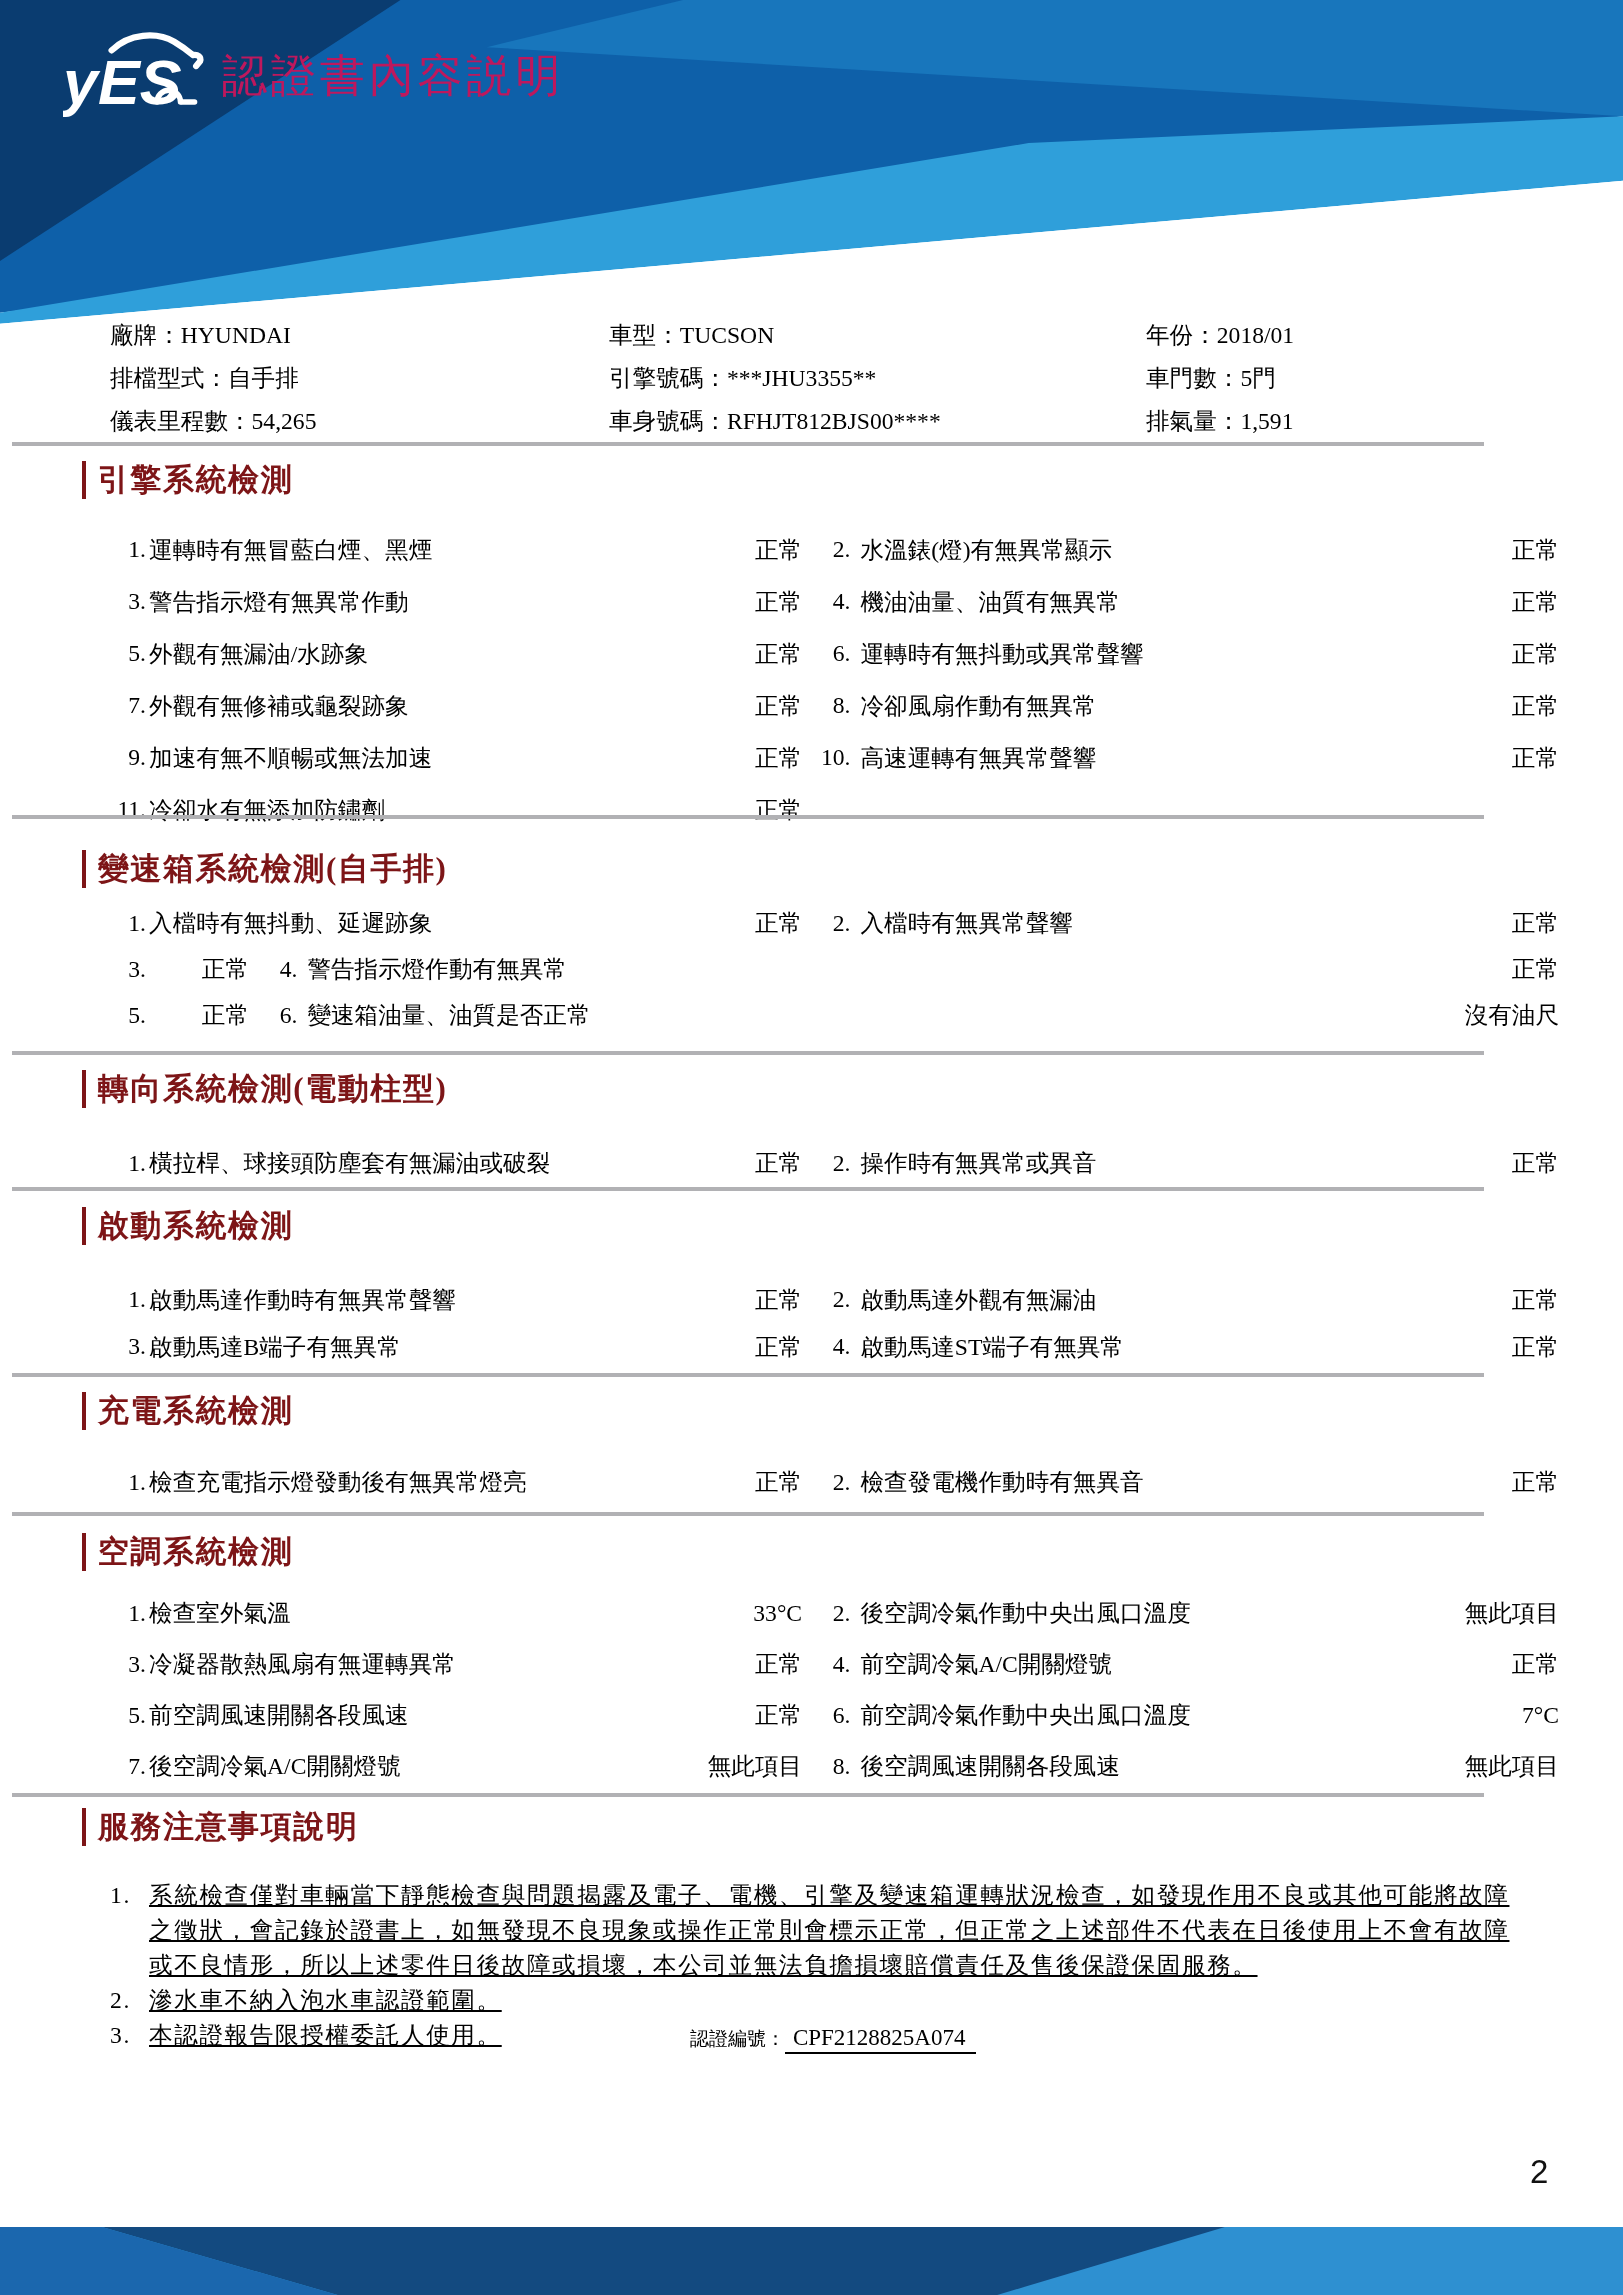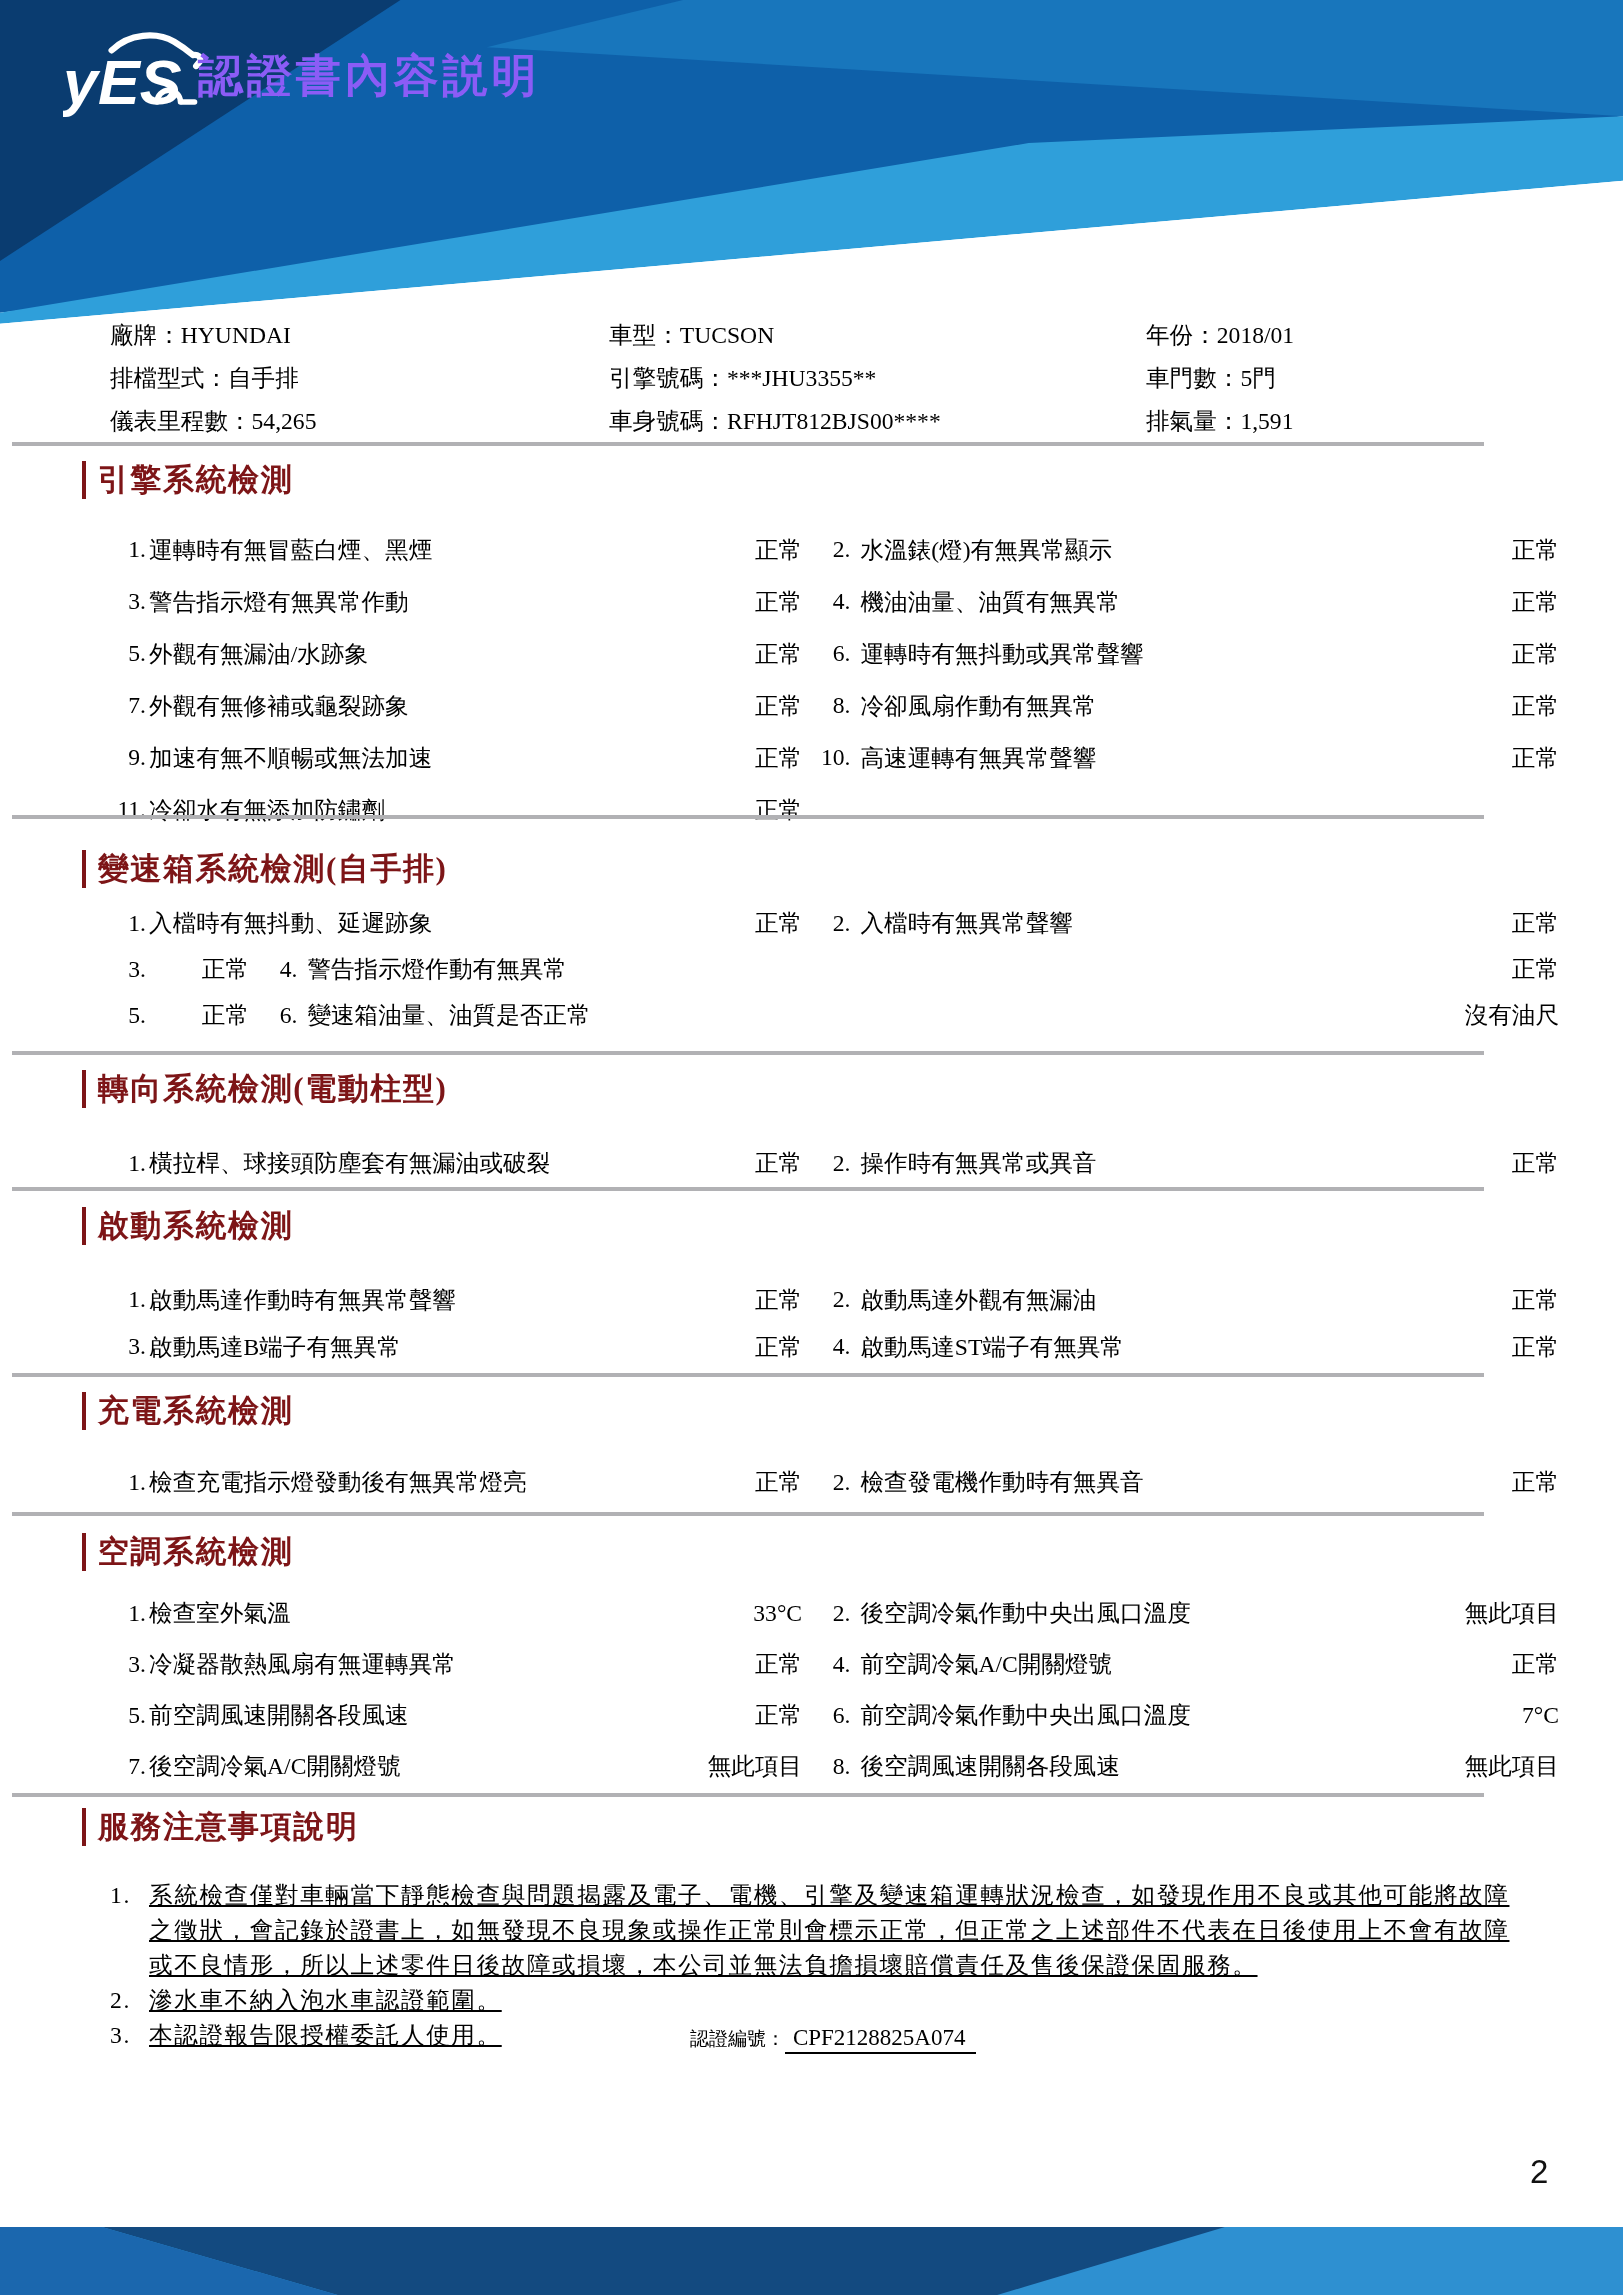--- a/index.html
+++ b/index.html
@@ -6,21 +6,21 @@
   body{
     width:1623px;height:2295px;position:relative;background:#ffffff;
     font-family:"Liberation Serif","DejaVu Serif",serif;color:#000;
     overflow:hidden;
   }
   #page{position:absolute;inset:0;border-radius:13px;}
   
   .header-svg{position:absolute;top:0;left:0;width:1623px;height:338px;display:block;}
   .logo{position:absolute;top:30px;left:63px;width:145px;height:90px;}
   .header-title{
-    position:absolute;top:46px;left:198px;color:#8b5cf6;font-size:45px;font-weight:bold;
+    position:absolute;top:46px;left:222px;color:#be185d;font-size:45px;font-weight:normal;
     font-family:"Liberation Sans","DejaVu Sans",sans-serif;letter-spacing:3.9px;white-space:nowrap;
   }
   
   .info-col{position:absolute;top:314px;font-size:23.6px;line-height:43px;white-space:nowrap;}
   .info-col.c1{left:110px;}
   .info-col.c2{left:609px;}
   .info-col.c3{left:1146px;}
   
   .separator{position:absolute;left:11.8px;width:1472px;height:3.9px;background:#b1b1b4;}
   

